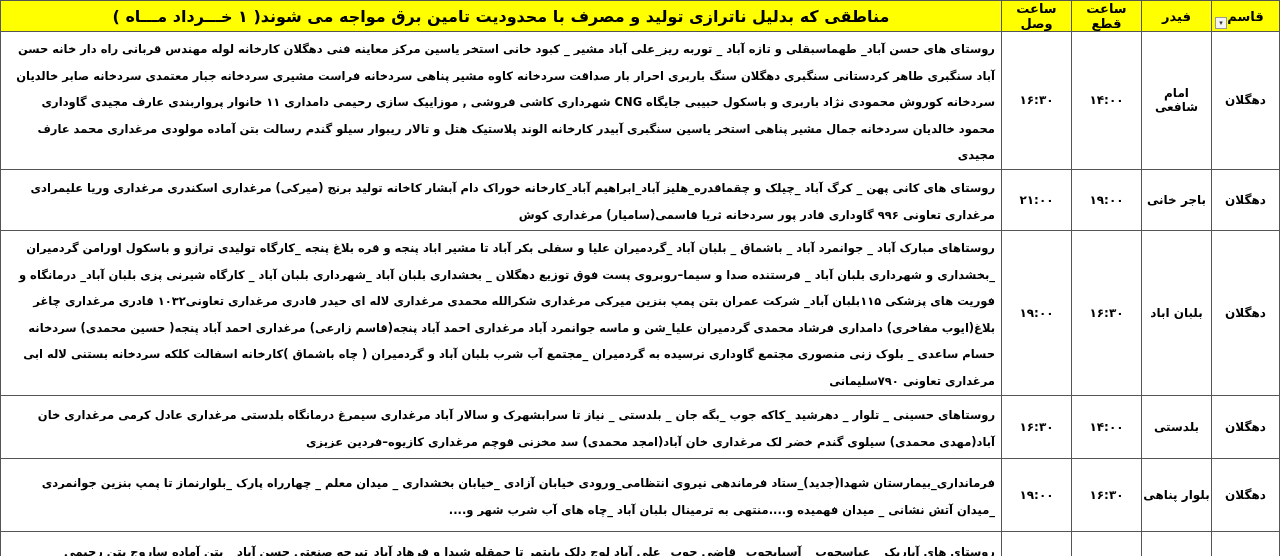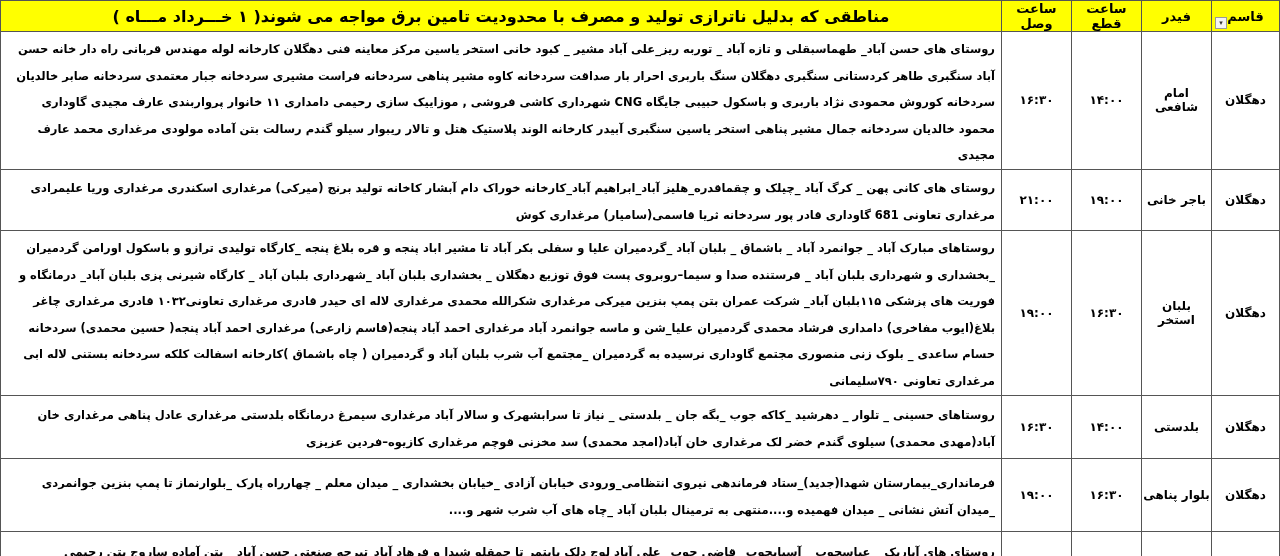--- a/index.html
+++ b/index.html
@@ -96,35 +96,35 @@
         <td class="center">امام شافعی</td>
         <td class="center">۱۴:۰۰</td>
         <td class="center">۱۶:۳۰</td>
         <td class="desc">روستای های حسن آباد_ طهماسبقلی و تازه آباد _ توربه ریز_علی آباد مشیر _ کبود خانی استخر یاسین مرکز معاینه فنی دهگلان کارخانه لوله مهندس قربانی راه دار خانه حسن آباد سنگبری طاهر کردستانی سنگبری دهگلان سنگ باربری احرار بار صداقت سردخانه کاوه مشیر پناهی سردخانه فراست مشیری سردخانه جبار معتمدی سردخانه صابر خالدیان سردخانه کوروش محمودی نژاد باربری و باسکول حبیبی جایگاه CNG شهرداری کاشی فروشی , موزاییک سازی رحیمی دامداری ۱۱ خانوار پرواربندی عارف مجیدی گاوداری محمود خالدیان سردخانه جمال مشیر پناهی استخر یاسین سنگبری آبیدر کارخانه الوند پلاستیک هتل و تالار ریبوار سیلو گندم رسالت بتن آماده مولودی مرغداری محمد عارف مجیدی</td>
       </tr>
       <tr class="r2">
         <td class="center">دهگلان</td>
         <td class="center">باجر خانی</td>
         <td class="center">۱۹:۰۰</td>
         <td class="center">۲۱:۰۰</td>
-        <td class="desc">روستای های کانی پهن _ کرگ آباد _چیلک و چقماقدره_هلیز آباد_ابراهیم آباد_کارخانه خوراک دام آبشار کاخانه تولید برنج (میرکی) مرغداری اسکندری مرغداری وریا علیمرادی مرغداری تعاونی 681 گاوداری قادر پور سردخانه ثریا قاسمی(سامیار) مرغداری کوش</td>
+        <td class="desc">روستای های کانی پهن _ کرگ آباد _چیلک و چقماقدره_هلیز آباد_ابراهیم آباد_کارخانه خوراک دام آبشار کاخانه تولید برنج (میرکی) مرغداری اسکندری مرغداری وریا علیمرادی مرغداری تعاونی ۹۹۶ گاوداری قادر پور سردخانه ثریا قاسمی(سامیار) مرغداری کوش</td>
       </tr>
       <tr class="r3">
         <td class="center">دهگلان</td>
-        <td class="center">بلبان استخر</td>
+        <td class="center">بلبان اباد</td>
         <td class="center">۱۶:۳۰</td>
         <td class="center">۱۹:۰۰</td>
         <td class="desc">روستاهای مبارک آباد _ جوانمرد آباد _ باشماق _ بلبان آباد _گردمیران علیا و سفلی بکر آباد تا مشیر اباد پنجه و قره بلاغ پنجه _کارگاه تولیدی ترازو و باسکول اورامن گردمیران _بخشداری و شهرداری بلبان آباد _ فرستنده صدا و سیما–روبروی پست فوق توزیع دهگلان _ بخشداری بلبان آباد _شهرداری بلبان آباد _ کارگاه شیرنی پزی بلبان آباد_ درمانگاه و فوریت های پزشکی ۱۱۵بلبان آباد_ شرکت عمران بتن پمپ بنزین میرکی مرغداری شکرالله محمدی مرغداری لاله ای حیدر قادری مرغداری تعاونی۱۰۳۲ قادری مرغداری چاغر بلاغ(ایوب مفاخری) دامداری فرشاد محمدی گردمیران علیا_شن و ماسه جوانمرد آباد مرغداری احمد آباد پنجه(قاسم زارعی) مرغداری احمد آباد پنجه( حسین محمدی) سردخانه حسام ساعدی _ بلوک زنی منصوری مجتمع گاوداری نرسیده به گردمیران _مجتمع آب شرب بلبان آباد و گردمیران ( چاه باشماق )کارخانه اسفالت کلکه سردخانه بستنی لاله ابی مرغداری تعاونی ۷۹۰سلیمانی</td>
       </tr>
       <tr class="r4">
         <td class="center">دهگلان</td>
         <td class="center">بلدستی</td>
         <td class="center">۱۴:۰۰</td>
         <td class="center">۱۶:۳۰</td>
-        <td class="desc">روستاهای حسینی _ تلوار _ دهرشید _کاکه جوب _بگه جان _ بلدستی _ نیاز تا سرابشهرک و سالار آباد مرغداری سیمرغ درمانگاه بلدستی مرغداری عادل پناهی مرغداری خان آباد(مهدی محمدی) سیلوی گندم خضر لک مرغداری خان آباد(امجد محمدی) سد مخزنی قوچم مرغداری کازیوه–فردین عزیزی</td>
+        <td class="desc">روستاهای حسینی _ تلوار _ دهرشید _کاکه جوب _بگه جان _ بلدستی _ نیاز تا سرابشهرک و سالار آباد مرغداری سیمرغ درمانگاه بلدستی مرغداری عادل کرمی مرغداری خان آباد(مهدی محمدی) سیلوی گندم خضر لک مرغداری خان آباد(امجد محمدی) سد مخزنی قوچم مرغداری کازیوه–فردین عزیزی</td>
       </tr>
       <tr class="r5">
         <td class="center">دهگلان</td>
         <td class="center">بلوار پناهی</td>
         <td class="center">۱۶:۳۰</td>
         <td class="center">۱۹:۰۰</td>
         <td class="desc">فرمانداری_بیمارستان شهدا(جدید)_ستاد فرماندهی نیروی انتظامی_ورودی خیابان آزادی _خیابان بخشداری _ میدان معلم _ چهارراه پارک _بلوارنماز تا پمپ بنزین جوانمردی _میدان آتش نشانی _ میدان فهمیده و....منتهی به ترمینال بلبان آباد _چاه های آب شرب شهر و....</td>
       </tr>
       <tr class="r6">
         <td class="center">دهگلان</td>

